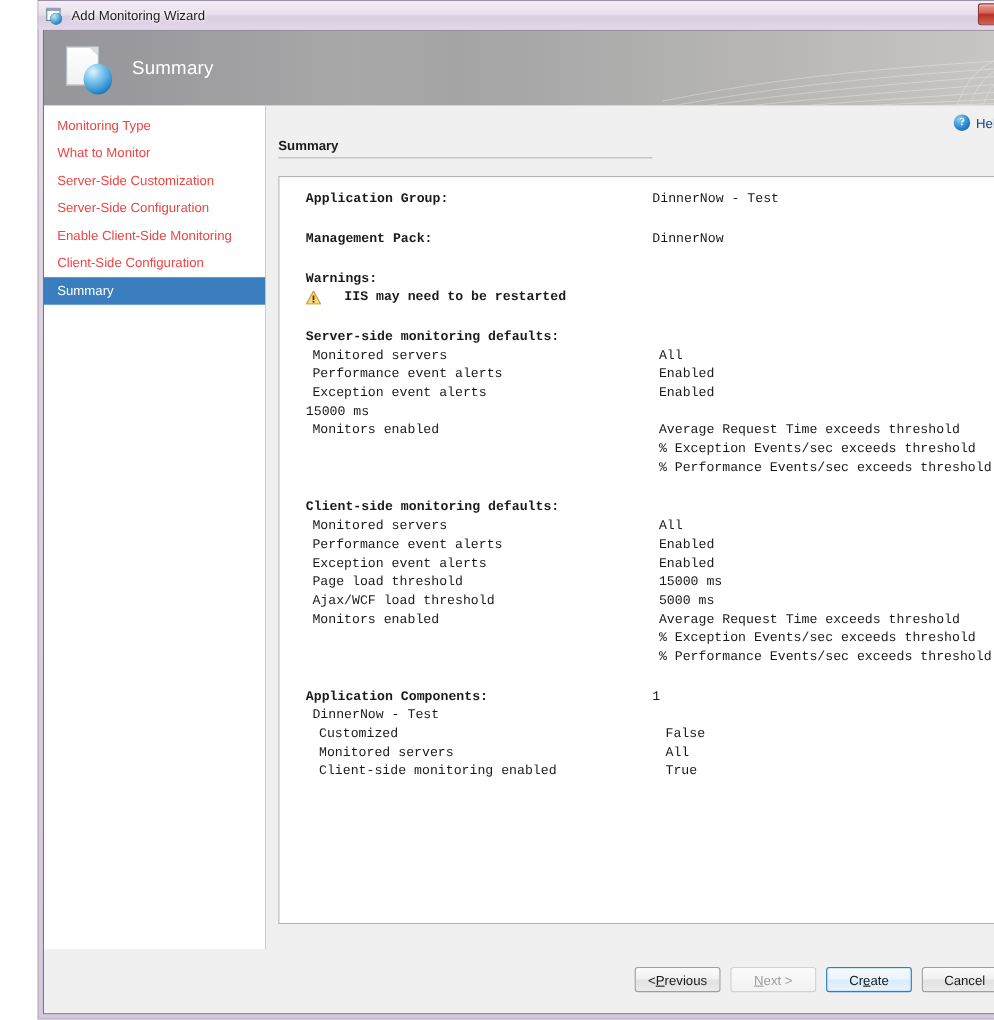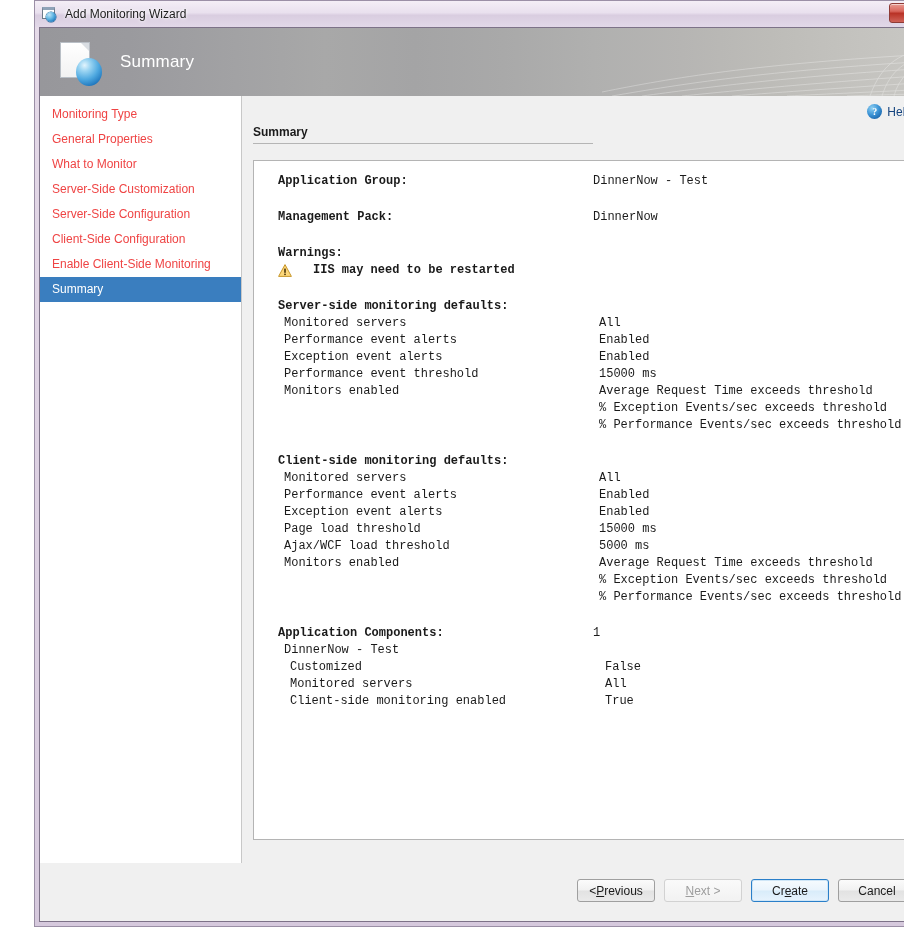--- a/index.html
+++ b/index.html
@@ -343,26 +343,25 @@
       <span class="bi-doc">
           <span class="bi-doc-fold"></span>
         </span>
       <span class="bi-ball"></span>
     </span>
     <span class="banner-title">Summary</span>
   </div>
 
   <div class="sidebar">
     <div class="nav-item">Monitoring Type</div>
-    <div class="nav-item">General Properties</div>
     <div class="nav-item">What to Monitor</div>
     <div class="nav-item">Server-Side Customization</div>
     <div class="nav-item">Server-Side Configuration</div>
+    <div class="nav-item">Enable Client-Side Monitoring</div>
     <div class="nav-item">Client-Side Configuration</div>
-    <div class="nav-item">Enable Client-Side Monitoring</div>
     <div class="nav-item selected">Summary</div>
   </div>
 
   <div class="content">
 
     <div class="help-link">
       <span class="help-icon">?</span>
       <span class="help-text">Help</span>
     </div>
 
@@ -408,21 +407,20 @@
         </div>
         <div class="row indent1">
           <span class="label">Performance event alerts</span>
           <span class="value">Enabled</span>
         </div>
         <div class="row indent1">
           <span class="label">Exception event alerts</span>
           <span class="value">Enabled</span>
         </div>
         <div class="row indent1">
-          <span class="label">Performance event threshold</span>
           <span class="value">15000 ms</span>
         </div>
         <div class="row indent1">
           <span class="label">Monitors enabled</span>
           <span class="value">Average Request Time exceeds threshold</span>
         </div>
         <div class="row indent1">
           <span class="label"></span>
           <span class="value">% Exception Events/sec exceeds threshold</span>
         </div>

